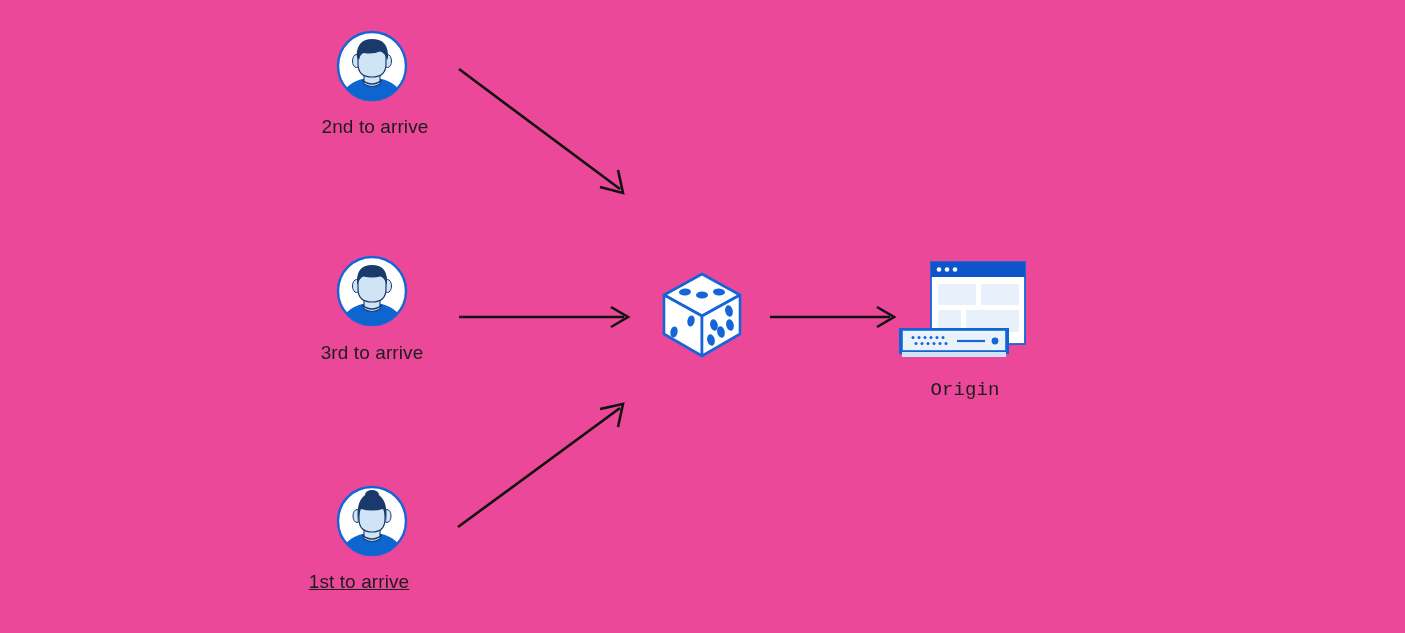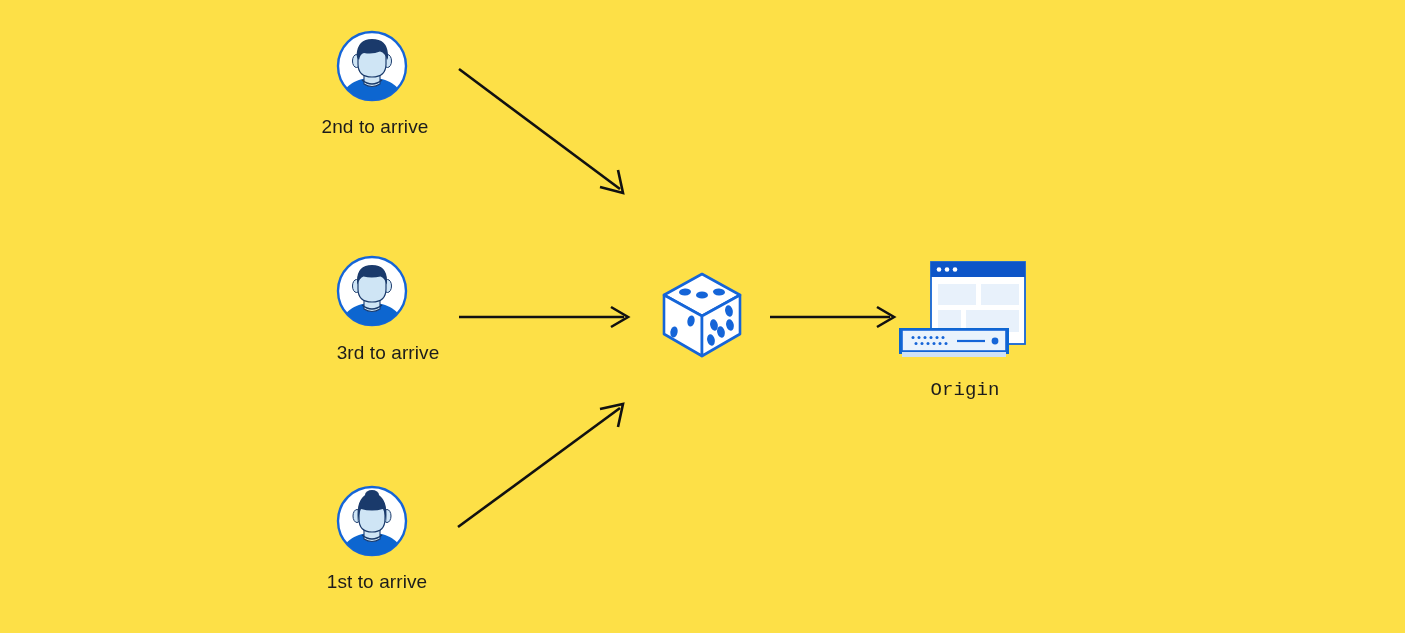--- a/index.html
+++ b/index.html
@@ -7,21 +7,21 @@
     padding: 0;
     background: #ffffff;
   }
   body {
     font-family: "Liberation Sans", sans-serif;
   }
   #canvas {
     position: relative;
     width: 1405px;
     height: 633px;
-    background: #fde047;
+    background: #ec4899;
     overflow: hidden;
   }
   .avatar-wrap {
     position: absolute;
     width: 76px;
     height: 76px;
   }
   .node-label {
     position: absolute;
     font-family: "Liberation Sans", sans-serif;
@@ -112,21 +112,21 @@
         <path d="M30 44 h16 v12 q-8 5 -16 0 z" fill="#cfe5f5" stroke="#1a3a6b" stroke-width="1.1"></path>
         <path d="M28 52 q10 8 20 0" fill="none" stroke="#1a3a6b" stroke-width="1.6"></path>
         <ellipse cx="22.5" cy="33" rx="4" ry="6.5" fill="#cfe5f5" stroke="#1a3a6b" stroke-width="1"></ellipse>
         <ellipse cx="53.5" cy="33" rx="4" ry="6.5" fill="#cfe5f5" stroke="#1a3a6b" stroke-width="1"></ellipse>
         <path d="M24 28 q0 -14 14 -14 q14 0 14 14 l0 8 q0 13 -14 13 q-14 0 -14 -13 z" fill="#cfe5f5" stroke="#1a3a6b" stroke-width="1.2"></path>
 
         <path d="M23 28 q0 -16 15 -16 q15 0 15 16 q0 2 -0.5 3.5 q-2 -7 -6 -8 q-9 2 -17 0 q-4 1.5 -6 8 q-0.5 -1.5 -0.5 -3.5 z" fill="#1a3a6b"></path>
       </g>
     </svg>
   </div>
-  <div class="node-label" style="left:308px; top:342px; width:160px;">3rd to arrive</div>
+  <div class="node-label" style="left:292px; top:342px; width:160px;">3rd to arrive</div>
 
   <div class="avatar-wrap" style="left:334px; top:483px;">
     <svg viewBox="0 0 76 76" width="76" height="76">
       <defs>
         <clipPath id="clipBot">
             <circle cx="38" cy="38" r="34"></circle>
           </clipPath>
       </defs>
       <circle cx="38" cy="38" r="34" fill="#ffffff" stroke="#1565d8" stroke-width="2.4"></circle>
       <g clip-path="url(#clipBot)">
@@ -135,21 +135,21 @@
         <path d="M28 52 q10 8 20 0" fill="none" stroke="#1a3a6b" stroke-width="1.6"></path>
         <ellipse cx="23" cy="33" rx="4" ry="6.5" fill="#cfe5f5" stroke="#1a3a6b" stroke-width="1"></ellipse>
         <ellipse cx="53" cy="33" rx="4" ry="6.5" fill="#cfe5f5" stroke="#1a3a6b" stroke-width="1"></ellipse>
         <path d="M25 28 q0 -14 13 -14 q13 0 13 14 l0 8 q0 13 -13 13 q-13 0 -13 -13 z" fill="#cfe5f5" stroke="#1a3a6b" stroke-width="1.2"></path>
 
         <path d="M24 40 q-2 -18 4 -25 q4 -5 10 -5 q6 0 10 5 q6 7 4 25 q-1 -10 -3 -14 q-11 3 -22 0 q-2 4 -3 14 z" fill="#1a3a6b"></path>
         <ellipse cx="38" cy="12" rx="7" ry="5" fill="#1a3a6b"></ellipse>
       </g>
     </svg>
   </div>
-  <div class="node-label" style="left:297px; top:571px; width:160px;">1st to arrive</div>
+  <div class="node-label" style="left:279px; top:571px; width:160px;text-decoration:underline;">1st to arrive</div>
 
   <div class="dice-wrap" style="left:659px; top:270px;">
     <svg viewBox="0 0 86 90" width="86" height="90">
       <g stroke="#1565d8" stroke-width="2.6" fill="#ffffff" stroke-linejoin="round">
 
         <path d="M43 4 L81 25 L43 46 L5 25 Z"></path>
 
         <path d="M5 25 L43 46 L43 86 L5 64 Z"></path>
 
         <path d="M81 25 L81 64 L43 86 L43 46 Z"></path>

